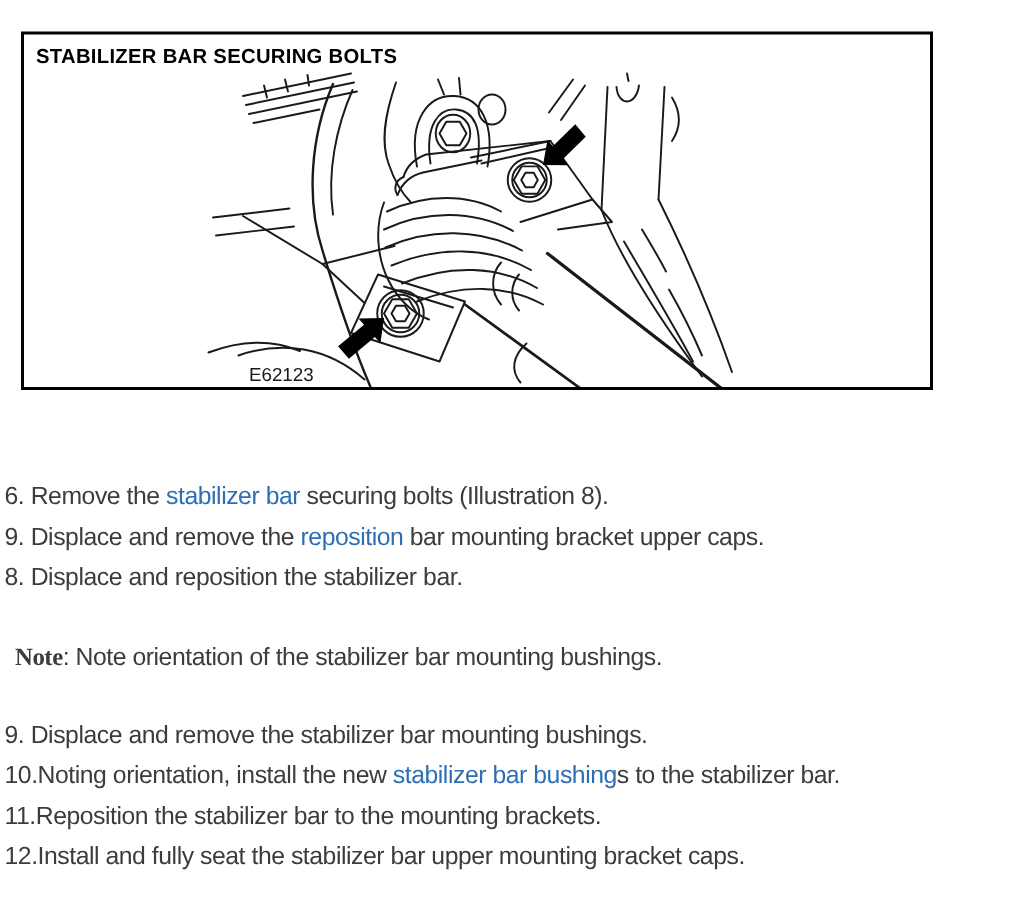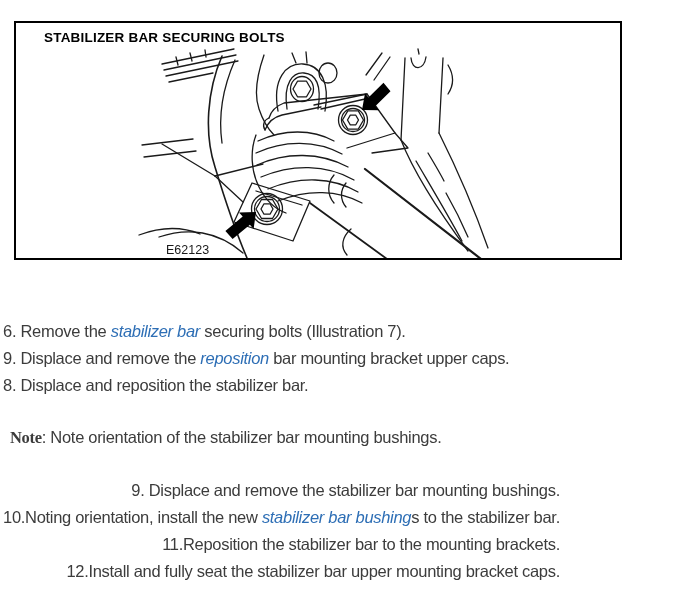--- a/index.html
+++ b/index.html
@@ -8,35 +8,34 @@
     font-family:"Liberation Sans",sans-serif;overflow:hidden;
   }
   .figure-box{
     position:absolute;left:14px;top:21px;width:604px;height:235px;
     border:2px solid #000;background:#fff;
   }
   .figure-title{
     position:absolute;left:8px;top:7px;
     font-size:13.5px;font-weight:bold;color:#000;letter-spacing:0.2px;
     white-space:nowrap;
-    margin-left:20px;
   }
   .figure-svg{position:absolute;left:0;top:0;width:604px;height:235px;}
   .textblock{position:absolute;left:0;top:0;width:689px;}
   .line{
     position:relative;height:27px;line-height:27px;
     font-size:16.5px;letter-spacing:-0.3px;color:var(--text,#3c3c3c);
     white-space:nowrap;
   }
   .steps-a{position:absolute;left:3px;top:318px;}
   .note-line{position:absolute;left:10px;top:424px;height:27px;line-height:27px;
     font-size:16.5px;letter-spacing:-0.3px;color:var(--text,#3c3c3c);white-space:nowrap;}
   .note-label{font-weight:bold;font-family:Liberation Serif, serif;}
-  .steps-b{position:absolute;left:3px;top:477px;text-align:right;}
-  .link{color:var(--link,#2d6eb5);cursor:pointer;font-style:italic;}
+  .steps-b{position:absolute;left:3px;top:477px;}
+  .link{color:var(--link,#2d6eb5);cursor:pointer;}
 </style>
 </head>
 <body style="--link: #2d6eb5; --text: #3c3c3c;">
 
 <div class="figure-box">
   <svg class="figure-svg" viewBox="0 0 604 235">
     <g fill="none" stroke="#1a1a1a" stroke-width="1.3" stroke-linecap="round" stroke-linejoin="round">
 
       <g>
         <path d="M146,41 L218,26"></path>
@@ -139,21 +138,21 @@
     <polygon fill="#000" points="346,87 349,70.2 352.5,74.5 367.5,59.8 374.5,68.2 359.5,82.9 363,87.2"></polygon>
     <polygon fill="#000" points="240,189 223,189.4 226.7,193.5 209.4,207.9 216.6,216.1 233.9,201.7 237.6,205.9"></polygon>
 
     <text x="150" y="231" font-size="12.5" fill="#1a1a1a" font-family="Liberation Sans, sans-serif">E62123</text>
   </svg>
   <div class="figure-title">STABILIZER BAR SECURING BOLTS</div>
 </div>
 
 <div class="textblock">
   <div class="steps-a" id="steps-a">
-      <div class="line"><span>6. Remove the </span><span class="link">stabilizer bar</span><span> securing bolts (Illustration 7).</span></div>
+      <div class="line"><span>6. Remove the </span><span class="link">stabilizer bar</span><span> securing bolts (Illustration 8).</span></div>
       <div class="line"><span>9. Displace and remove the </span><span class="link">reposition</span><span> bar mounting bracket upper caps.</span></div>
       <div class="line"><span>8. Displace and reposition the stabilizer bar.</span></div>
     </div>
   <div class="note-line">
     <span class="note-label">Note</span><span>: Note orientation of the stabilizer bar mounting bushings.</span>
   </div>
   <div class="steps-b" id="steps-b">
       <div class="line"><span>9. Displace and remove the stabilizer bar mounting bushings.</span></div>
       <div class="line"><span>10.Noting orientation, install the new </span><span class="link">stabilizer bar bushing</span><span>s to the stabilizer bar.</span></div>
       <div class="line"><span>11.Reposition the stabilizer bar to the mounting brackets.</span></div>

